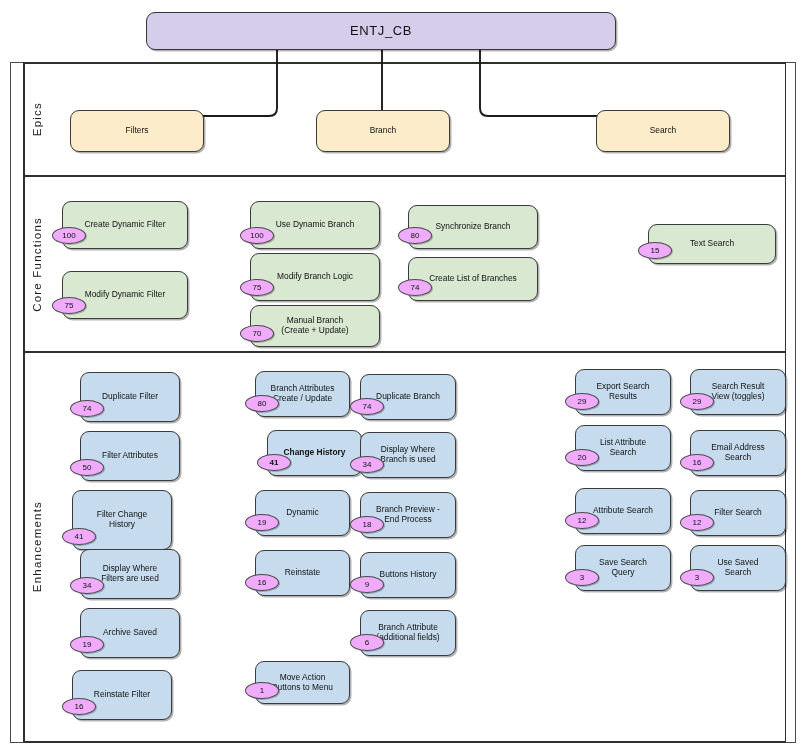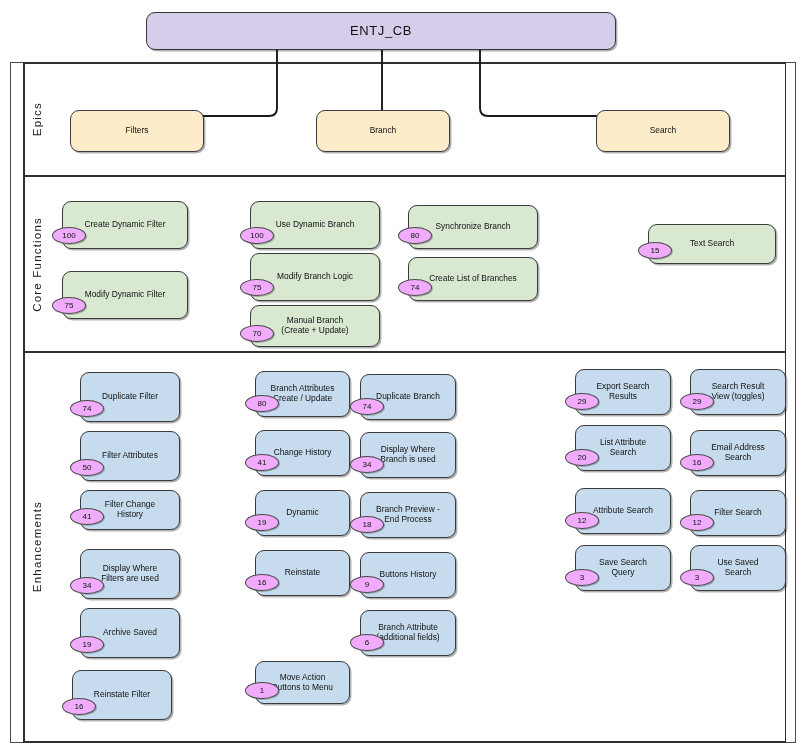--- a/index.html
+++ b/index.html
@@ -125,21 +125,21 @@
   </div>
 
   <div class="node enh" style="left:80px;top:372px;width:100px;height:50px;">
     <span class="lbl">Duplicate Filter</span>
     <div class="badge">74</div>
   </div>
   <div class="node enh" style="left:80px;top:431px;width:100px;height:50px;">
     <span class="lbl">Filter Attributes</span>
     <div class="badge">50</div>
   </div>
-  <div class="node enh" style="left:80px;top:490px;width:100px;height:40px;text-align:center;">
+  <div class="node enh" style="left:72px;top:490px;width:100px;height:60px;text-align:center;">
     <span class="lbl">Filter Change
 History</span>
     <div class="badge">41</div>
   </div>
   <div class="node enh" style="left:80px;top:549px;width:100px;height:50px;">
     <span class="lbl">Display Where
 Filters are used</span>
     <div class="badge">34</div>
   </div>
   <div class="node enh" style="left:80px;top:608px;width:100px;height:50px;">
@@ -149,21 +149,21 @@
   <div class="node enh" style="left:72px;top:670px;width:100px;height:50px;">
     <span class="lbl">Reinstate Filter</span>
     <div class="badge">16</div>
   </div>
 
   <div class="node enh" style="left:255px;top:371px;width:95px;height:46px;">
     <span class="lbl">Branch Attributes
 Create / Update</span>
     <div class="badge">80</div>
   </div>
-  <div class="node enh" style="left:255px;top:430px;width:95px;height:46px;">
+  <div class="node enh" style="left:267px;top:430px;width:95px;height:46px;font-weight:bold;">
     <span class="lbl">Change History</span>
     <div class="badge">41</div>
   </div>
   <div class="node enh" style="left:255px;top:490px;width:95px;height:46px;">
     <span class="lbl">Dynamic</span>
     <div class="badge">19</div>
   </div>
   <div class="node enh" style="left:255px;top:550px;width:95px;height:46px;">
     <span class="lbl">Reinstate</span>
     <div class="badge">16</div>

